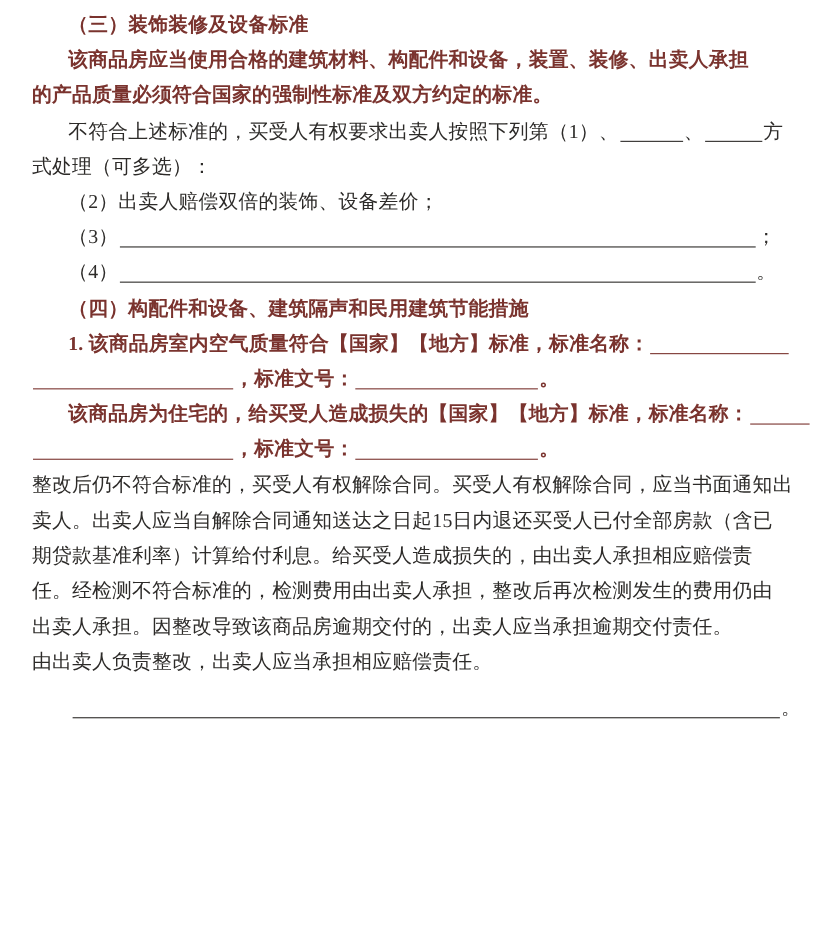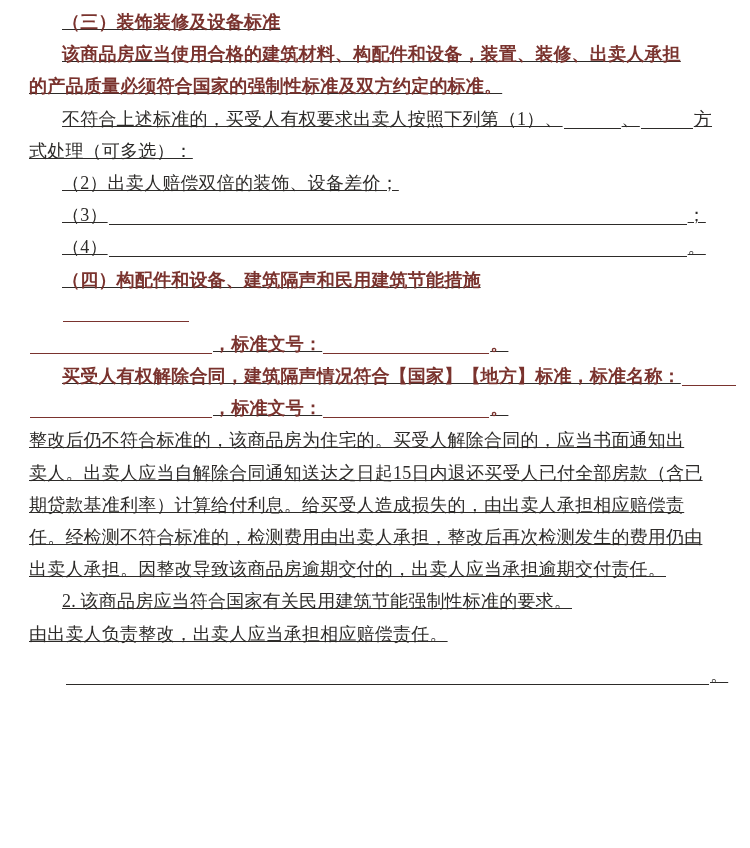--- a/index.html
+++ b/index.html
@@ -11,21 +11,20 @@
     position: relative;
     width: 750px;
     height: 848px;
     background: #ffffff;
     box-sizing: border-box;
     padding: 6px 28px 0 29px;
     font-family: "Liberation Serif", "DejaVu Serif", serif;
     font-size: 18px;
     color: #2d2b29;
     overflow: hidden;
-    text-decoration: underline;
   }
   .line {
     height: 32.2px;
     line-height: 32.2px;
     white-space: nowrap;
     letter-spacing: 0.2px;
   }
   .line.indent { padding-left: 33px; }
   .line.accent {
     color: #7a332e;
@@ -48,26 +47,25 @@
   <div id="doc">
       <div class="line indent accent"><span>（三）装饰装修及设备标准</span></div>
       <div class="line indent accent"><span>该商品房应当使用合格的建筑材料、构配件和设备，装置、装修、出卖人承担</span></div>
       <div class="line accent"><span>的产品质量必须符合国家的强制性标准及双方约定的标准。</span></div>
       <div class="line indent"><span>不符合上述标准的，买受人有权要求出卖人按照下列第（1）、</span><span class="blank" style="width: 57px;"></span><span>、</span><span class="blank" style="width: 52px;"></span><span>方</span></div>
       <div class="line"><span>式处理（可多选）：</span></div>
       <div class="line indent"><span>（2）出卖人赔偿双倍的装饰、设备差价；</span></div>
       <div class="line indent"><span>（3）</span><span class="blank" style="width: 578px;"></span><span>；</span></div>
       <div class="line indent"><span>（4）</span><span class="blank" style="width: 578px;"></span><span>。</span></div>
       <div class="line indent accent"><span>（四）构配件和设备、建筑隔声和民用建筑节能措施</span></div>
-      <div class="line indent accent"><span class="blank" style="width: 126px;"></span></div>
+      <div class="line indent accent"><span>1. 该商品房室内空气质量符合【国家】【地方】标准，标准名称：</span><span class="blank" style="width: 126px;"></span></div>
       <div class="line accent"><span class="blank" style="width: 182px;"></span><span>，标准文号：</span><span class="blank" style="width: 166px;"></span><span>。</span></div>
-      <div class="line indent accent"><span>买受人有权解除合同，建筑隔声情况符合【国家】【地方】标准，标准名称：</span><span class="blank" style="width: 54px;"></span></div>
+      <div class="line indent accent"><span>该商品房为住宅的，给买受人造成损失的【国家】【地方】标准，标准名称：</span><span class="blank" style="width: 54px;"></span></div>
       <div class="line accent"><span class="blank" style="width: 182px;"></span><span>，标准文号：</span><span class="blank" style="width: 166px;"></span><span>。</span></div>
-      <div class="line"><span>整改后仍不符合标准的，该商品房为住宅的。买受人解除合同的，应当书面通知出</span></div>
+      <div class="line"><span>整改后仍不符合标准的，买受人有权解除合同。买受人有权解除合同，应当书面通知出</span></div>
       <div class="line"><span>卖人。出卖人应当自解除合同通知送达之日起15日内退还买受人已付全部房款（含已</span></div>
       <div class="line"><span>期贷款基准利率）计算给付利息。给买受人造成损失的，由出卖人承担相应赔偿责</span></div>
       <div class="line"><span>任。经检测不符合标准的，检测费用由出卖人承担，整改后再次检测发生的费用仍由</span></div>
       <div class="line"><span>出卖人承担。因整改导致该商品房逾期交付的，出卖人应当承担逾期交付责任。</span></div>
-      <div class="line indent"><span>2. 该商品房应当符合国家有关民用建筑节能强制性标准的要求。</span></div>
       <div class="line"><span>由出卖人负责整改，出卖人应当承担相应赔偿责任。</span></div>
       <div class="line gap pad-left"><span class="blank" style="width: 643px;"></span><span>。</span></div>
     </div>
 </div>
 
 </body></html>

